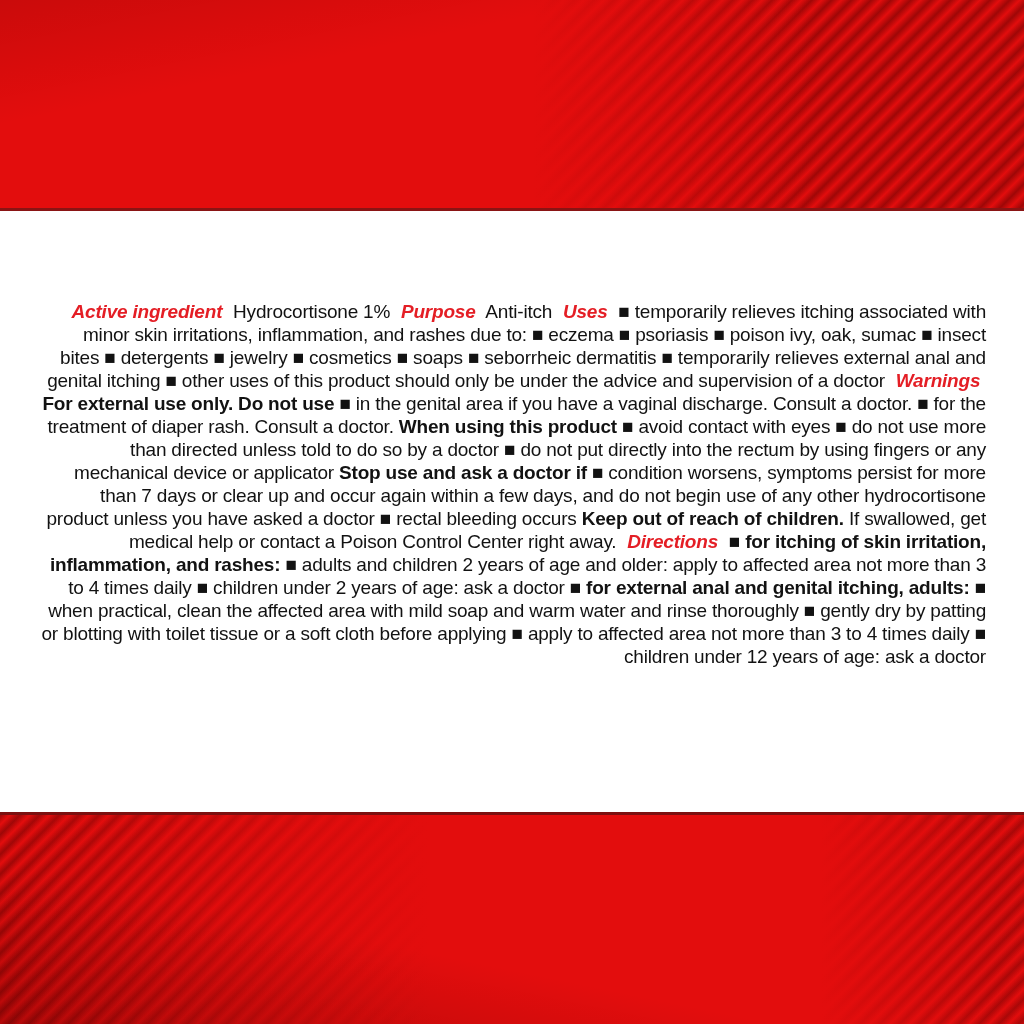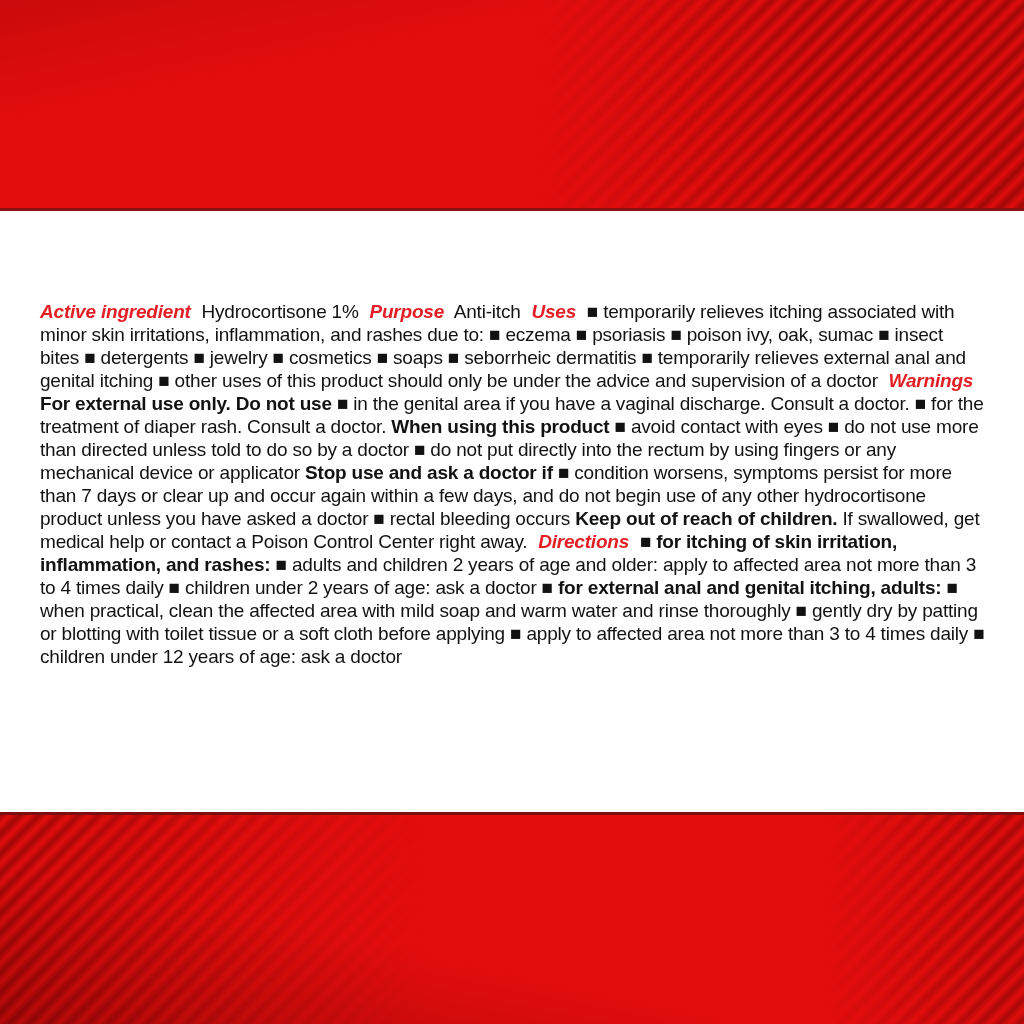--- a/index.html
+++ b/index.html
@@ -39,21 +39,21 @@
     position:absolute;left:0;right:0;top:214px;bottom:215px;
     background:var(--label-bg);
   }
   .drug-facts{
     margin:0;
     padding:86px 38px 0 40px;
     font-size:19px;
     line-height:23px;
     letter-spacing:-0.2px;
     color:var(--text-black);
-    text-align:left;
+    text-align:right;
   }
   .seg{white-space:normal;}
   .seg.heading{
     color:var(--heading-red);
     font-weight:bold;
     font-style:italic;
     margin:0 .30em;
   }
   .seg.heading:first-child{margin-left:0;}
   .seg.bold{font-weight:bold;}

